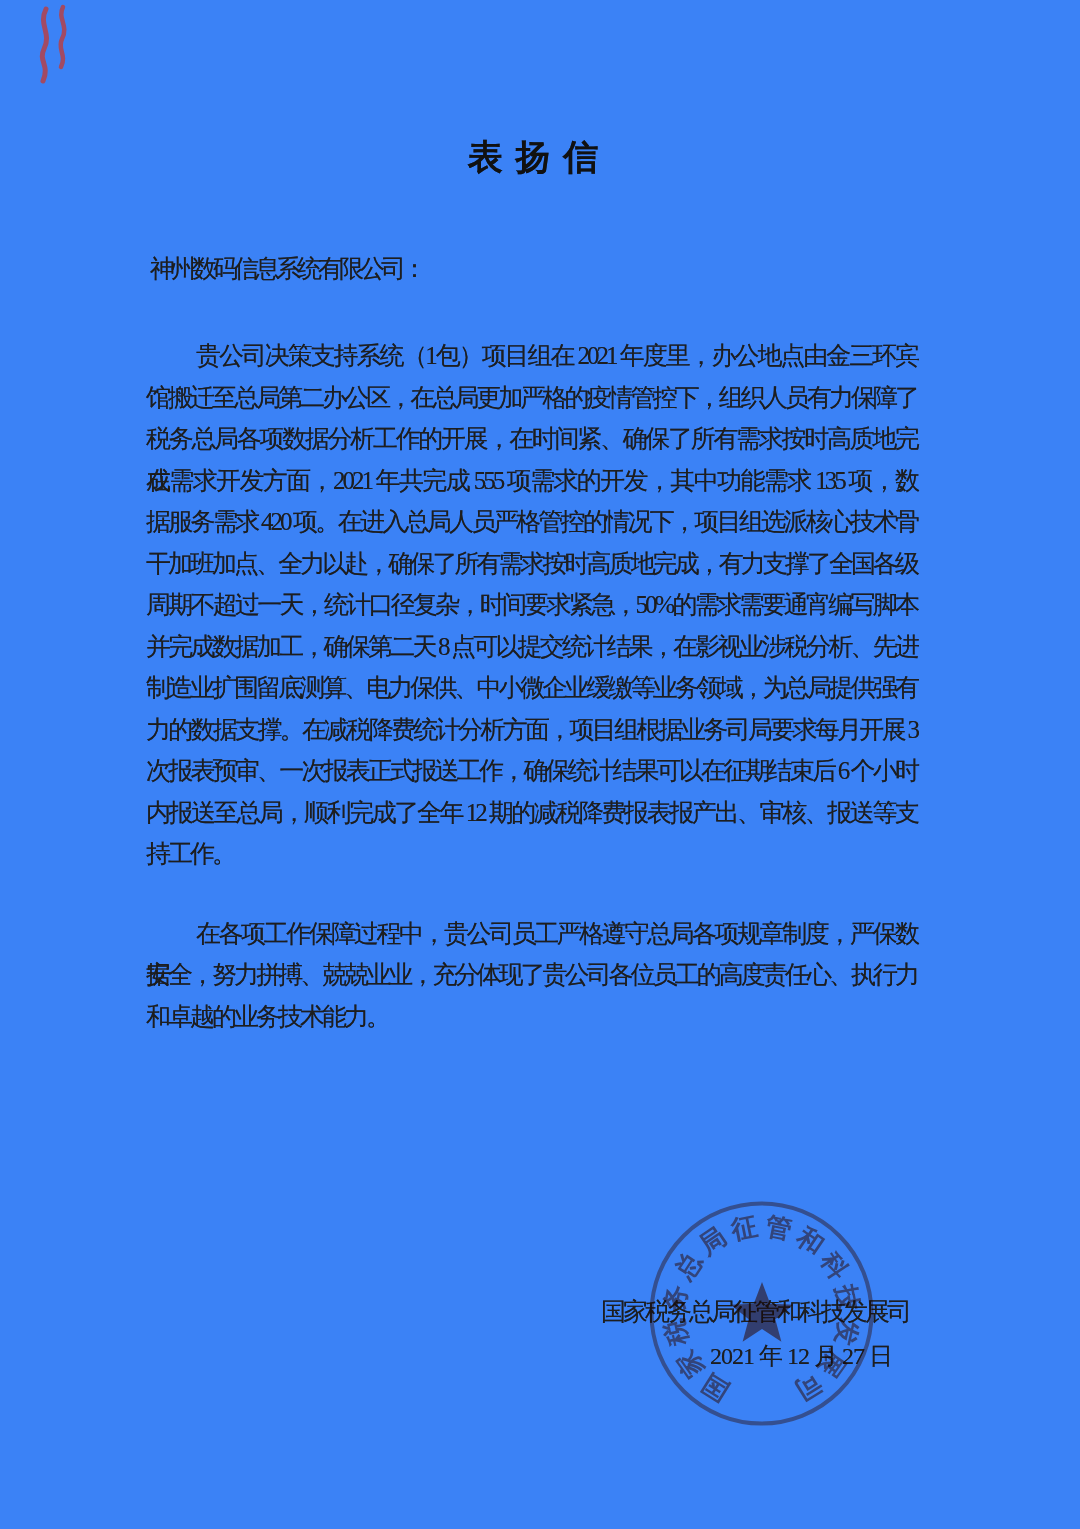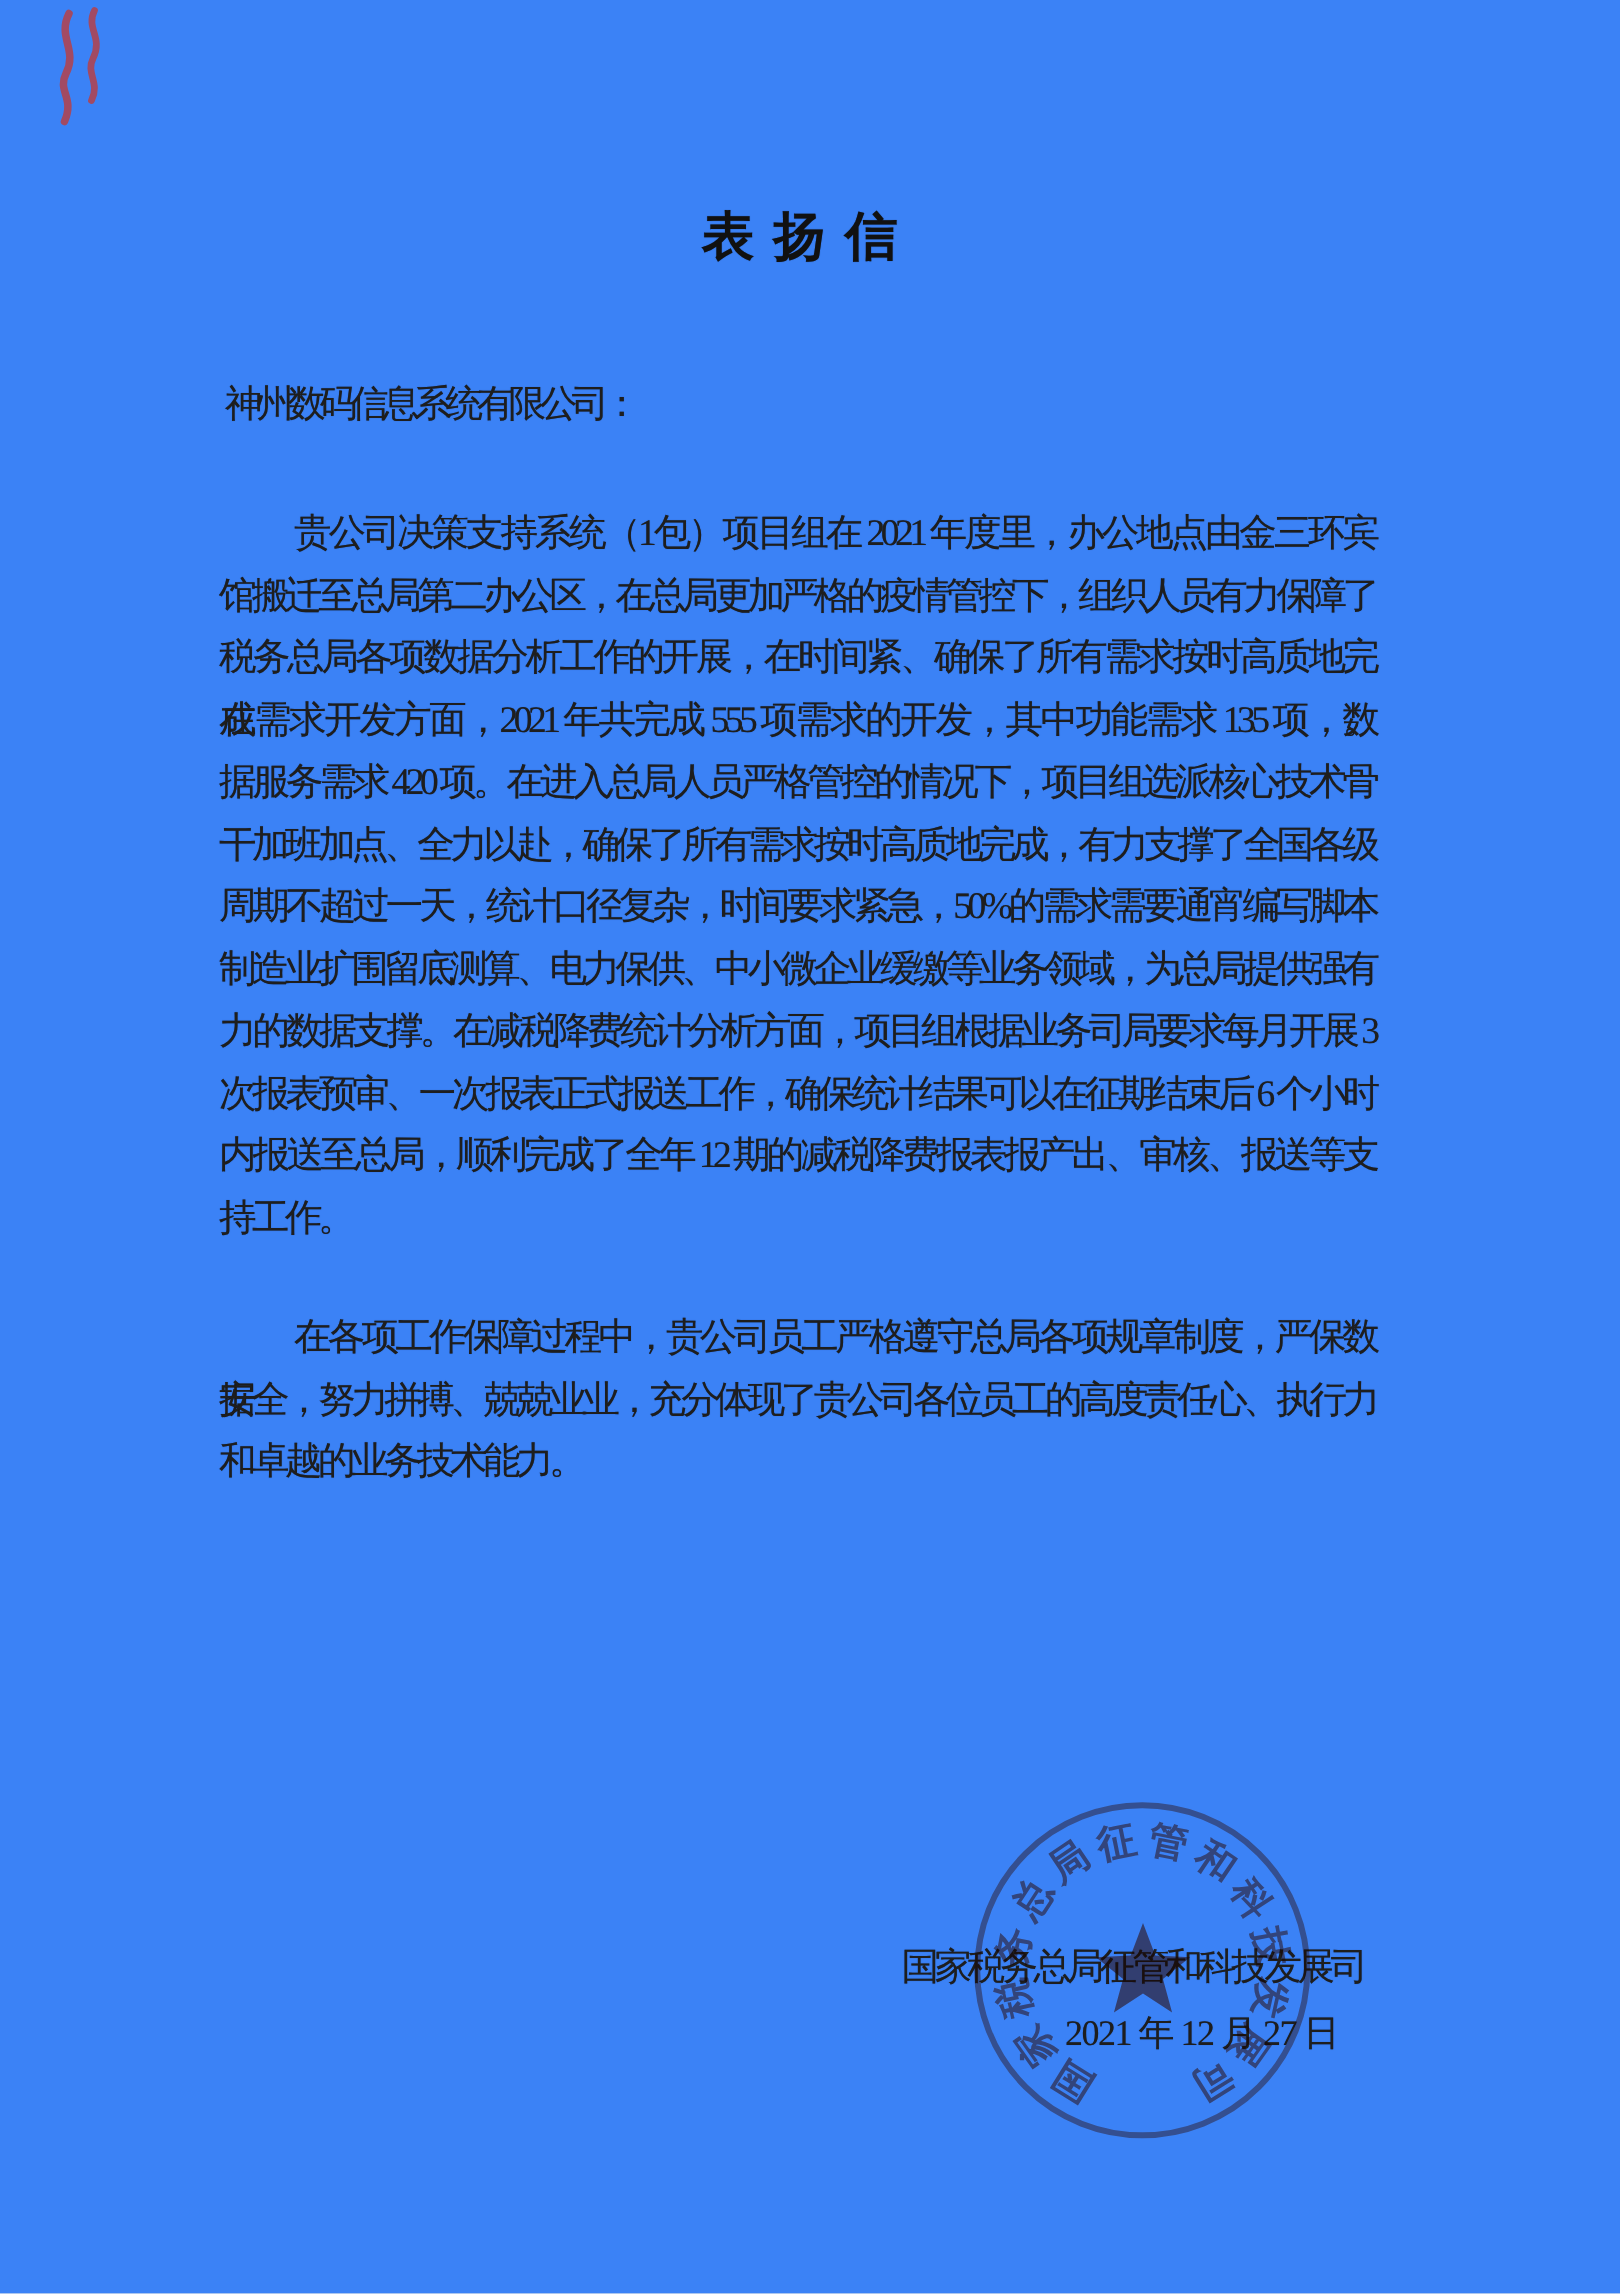--- a/index.html
+++ b/index.html
@@ -83,20 +83,21 @@
 
   <div class="body-block">
     <div>
       <div class="line first">贵公司决策支持系统（1包）项目组在 2021 年度里，办公地点由金三环宾</div>
       <div class="line">馆搬迁至总局第二办公区，在总局更加严格的疫情管控下，组织人员有力保障了</div>
       <div class="line">税务总局各项数据分析工作的开展，在时间紧、确保了所有需求按时高质地完成。</div>
       <div class="line">在需求开发方面，2021 年共完成 555 项需求的开发，其中功能需求 135 项，数</div>
       <div class="line">据服务需求 420 项。在进入总局人员严格管控的情况下，项目组选派核心技术骨</div>
       <div class="line">干加班加点、全力以赴，确保了所有需求按时高质地完成，有力支撑了全国各级</div>
       <div class="line">周期不超过一天，统计口径复杂，时间要求紧急，50%的需求需要通宵编写脚本</div>
+      <div class="line">并完成数据加工，确保第二天 8 点可以提交统计结果，在影视业涉税分析、先进</div>
       <div class="line">制造业扩围留底测算、电力保供、中小微企业缓缴等业务领域，为总局提供强有</div>
       <div class="line">力的数据支撑。在减税降费统计分析方面，项目组根据业务司局要求每月开展 3</div>
       <div class="line">次报表预审、一次报表正式报送工作，确保统计结果可以在征期结束后 6 个小时</div>
       <div class="line">内报送至总局，顺利完成了全年 12 期的减税降费报表报产出、审核、报送等支</div>
       <div class="line end">持工作。</div>
     </div>
     <div>
       <div class="line first">在各项工作保障过程中，贵公司员工严格遵守总局各项规章制度，严保数据</div>
       <div class="line">安全，努力拼搏、兢兢业业，充分体现了贵公司各位员工的高度责任心、执行力</div>
       <div class="line end">和卓越的业务技术能力。</div>

